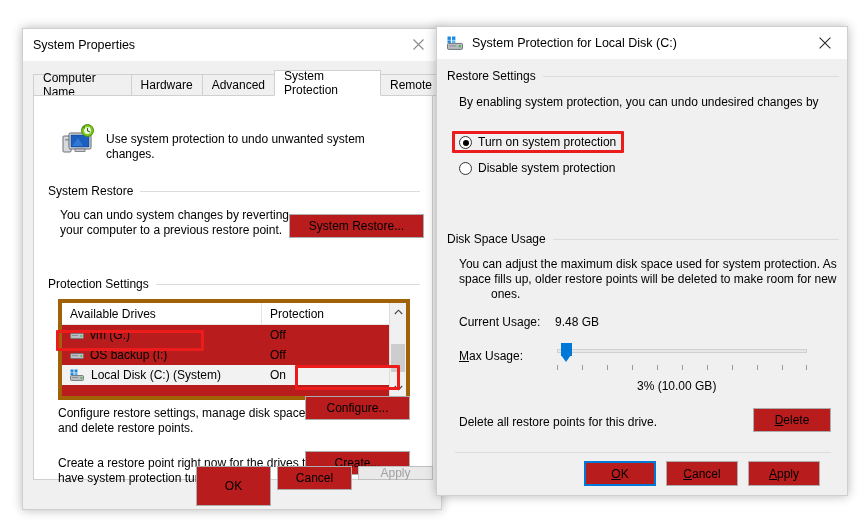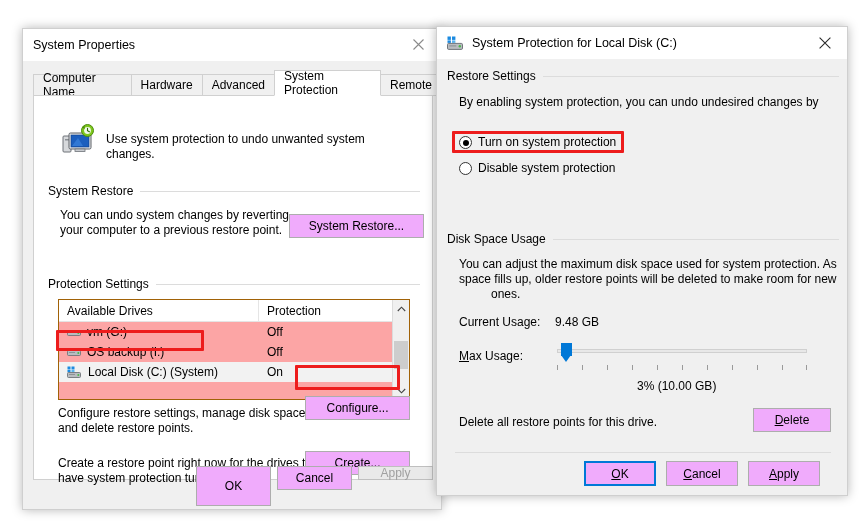--- a/index.html
+++ b/index.html
@@ -45,21 +45,21 @@
   
   .grouphdr { position: absolute; display: flex; align-items: center; }
   .grouphdr .lbl { font-size: 12px; color: #000; white-space: nowrap; padding-right: 7px; }
   .grouphdr .rule { height: 1px; background: #dcdcdc; flex: 1; }
 
   .txt { position: absolute; font-size: 12px; color: #000; line-height: 15px; }
 
   
   .btn {
     position: absolute;
-    background: #f0abfc;
+    background: #b91c1c;
     border: 1px solid #adadad;
     font-family: "Liberation Sans", sans-serif;
     font-size: 12px;
     color: #000;
     display: flex; align-items: center; justify-content: center;
     box-sizing: border-box;
     cursor: default;
     padding: 0;
   }
   .btn.disabled { color: #a0a0a0; border-color: #bfbfbf; background: #e9e9e9; }
@@ -89,22 +89,22 @@
   .tabpage {
     position: absolute;
     background: #ffffff;
     border: 1px solid #d0d0d0;
     box-sizing: border-box;
   }
 
   
   .listview {
     position: absolute;
-    background: #fca5a5;
-    border: 1px solid #a16207;
+    background: #b91c1c;
+    border: 4px solid #a16207;
     box-sizing: border-box;
     overflow: hidden;
   }
   .lv-head {
     height: 21px; display: flex; align-items: center;
     border-bottom: 1px solid #e5e5e5;
     background: #ffffff;
     font-size: 12px;
   }
   .lv-head .col { padding-left: 8px; box-sizing: border-box; height:21px; display:flex; align-items:center; }

